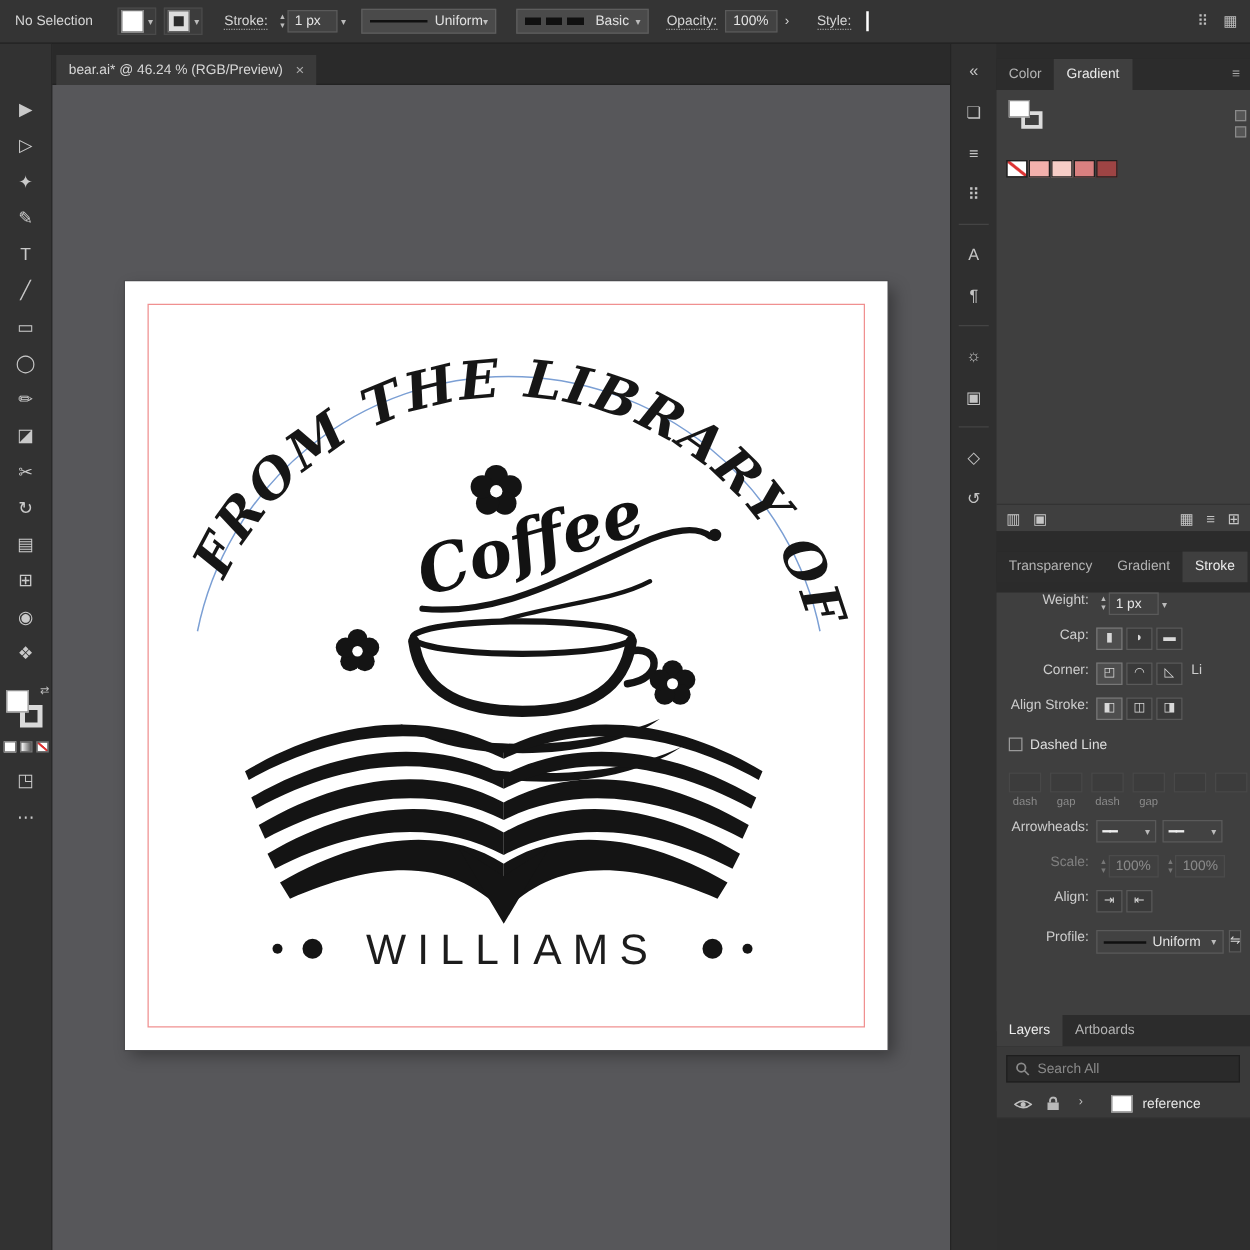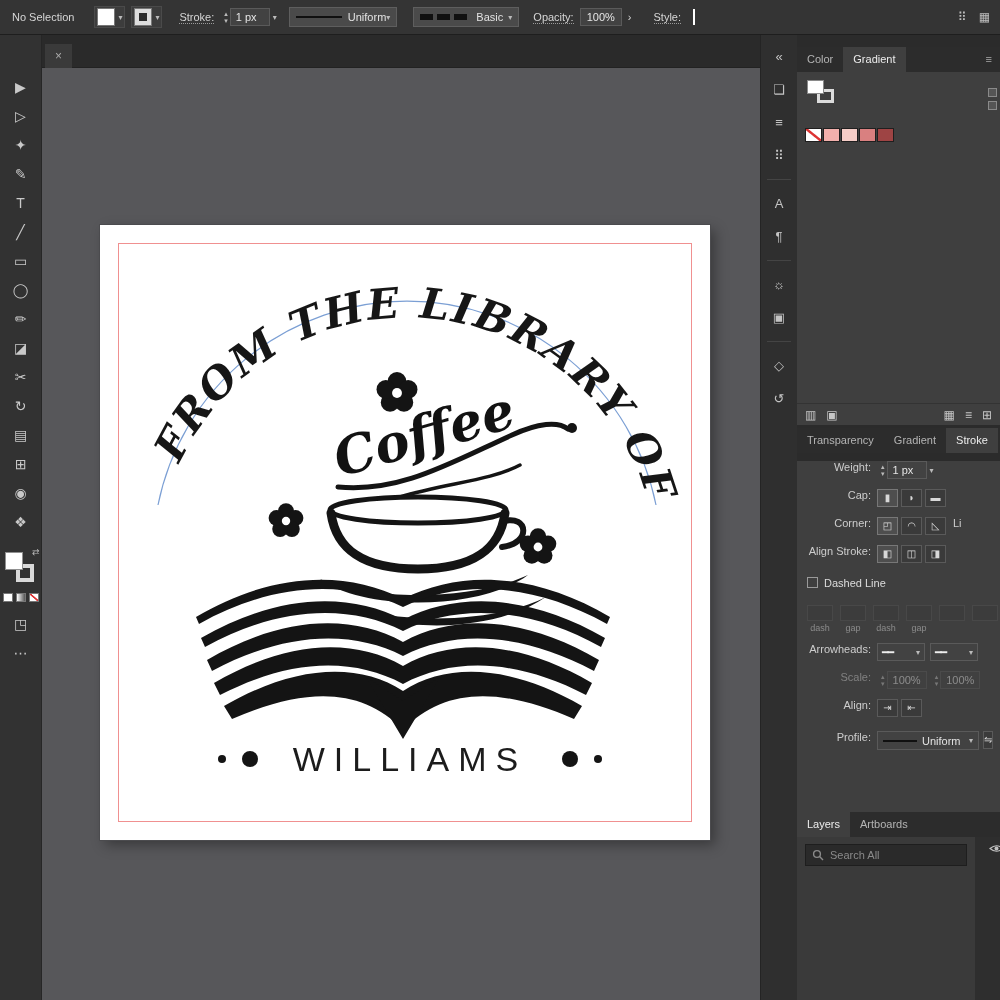--- a/index.html
+++ b/index.html
@@ -84,21 +84,21 @@
   .mstroke{position:absolute;left:10px;top:9px;width:17px;height:14px;background:#3f3f3f;border:3px solid #dcdcdc}
   .sideicons{position:absolute;right:3px;top:16px;display:flex;flex-direction:column;gap:4px}
   .sideicons span{width:9px;height:9px;border:1px solid #8a8a8a;background:#555}
   .chiprow{position:absolute;left:8px;top:56px;display:flex;gap:1px}
   .chip{width:17px;height:14px;border:1px solid #1f1f1f;cursor:pointer}
   .chip.none{background:linear-gradient(to top right,#fff 42%,#d33 47%,#d33 55%,#fff 60%)}
   .sw-footer{position:absolute;left:0;bottom:0;width:100%;height:22px;border-top:1px solid #333;
     display:flex;align-items:center;padding:0 8px;gap:10px;color:#c6c6c6;font-size:12px}
   .sw-footer .gap{flex:1}
 
-  #stroke-group{top:393px;height:384px}
+  #stroke-group{top:406px;height:384px}
   .srow{display:flex;align-items:flex-start;height:20px;margin:8px 6px 0 0}
   .slabel{width:74px;text-align:right;margin-right:6px;color:#cdcdcd;white-space:nowrap;flex:none}
   .pbtn{width:21px;height:18px;background:#3a3a3a;border:1px solid #5a5a5a;color:#d8d8d8;
     font-size:10px;line-height:16px;text-align:center;margin-right:3px;cursor:pointer}
   .pbtn.sel{background:#4e4e4e;border-color:#777}
   .cliplabel{color:#cdcdcd;margin-left:4px;white-space:nowrap}
   .chk{width:11px;height:11px;border:1px solid #9a9a9a;background:#3f3f3f;margin:0 6px 0 10px;flex:none}
   .dashrow{display:flex;margin:8px 0 0 10px;gap:7px}
   .dashbox{width:26px;height:16px;background:#3a3a3a;border:1px solid #515151;opacity:.55}
   .dashlabels{display:flex;margin:2px 0 0 10px;gap:7px;color:#8b8b8b;font-size:9px}
@@ -197,20 +197,21 @@
       <span class="cmchip cm-color"></span>
       <span class="cmchip cm-grad"></span>
       <span class="cmchip cm-none"></span>
     </div>
     <div class="tool" style="margin-top:8px"><span>◳</span></div>
     <div class="tool"><span>⋯</span></div>
   </div>
 
   <div id="tabstrip">
     <div class="doctab">
+      <span>bear.ai* @ 46.24 % (RGB/Preview)</span>
       <span class="close">×</span>
     </div>
   </div>
 
   <div id="canvas">
     <div id="artboard">
       <div id="refrect" style="border-color: rgb(240, 144, 144);"></div>
       <svg id="art" width="610" height="615" viewBox="0 0 610 615">
         <defs>
           <path id="arcPath" d="M 66 276 A 250 250 0 0 1 548 276"></path>
@@ -433,21 +434,21 @@
           <span class="pbtn" style="margin-left:4px">⇋</span>
         </div>
       </div>
     </div>
 
     <div class="pgroup" id="layers-group">
       <div class="ptabs">
         <span class="ptab active">Layers</span>
         <span class="ptab">Artboards</span>
       </div>
-      <div class="pbody" style="display:flex;flex-direction:row">
+      <div class="pbody" style="display:flex;flex-direction:column">
         <div class="searchwrap">
           <svg width="12" height="12" viewBox="0 0 12 12">
             <circle cx="5" cy="5" r="3.4" fill="none" stroke="#8a8a8a" stroke-width="1.4"></circle>
             <line x1="7.6" y1="7.6" x2="11" y2="11" stroke="#8a8a8a" stroke-width="1.4"></line>
           </svg>
           <input type="text" placeholder="Search All" style="">
         </div>
         <div class="lrow">
           <span class="eyebtn">
             <svg width="15" height="11" viewBox="0 0 15 11">

